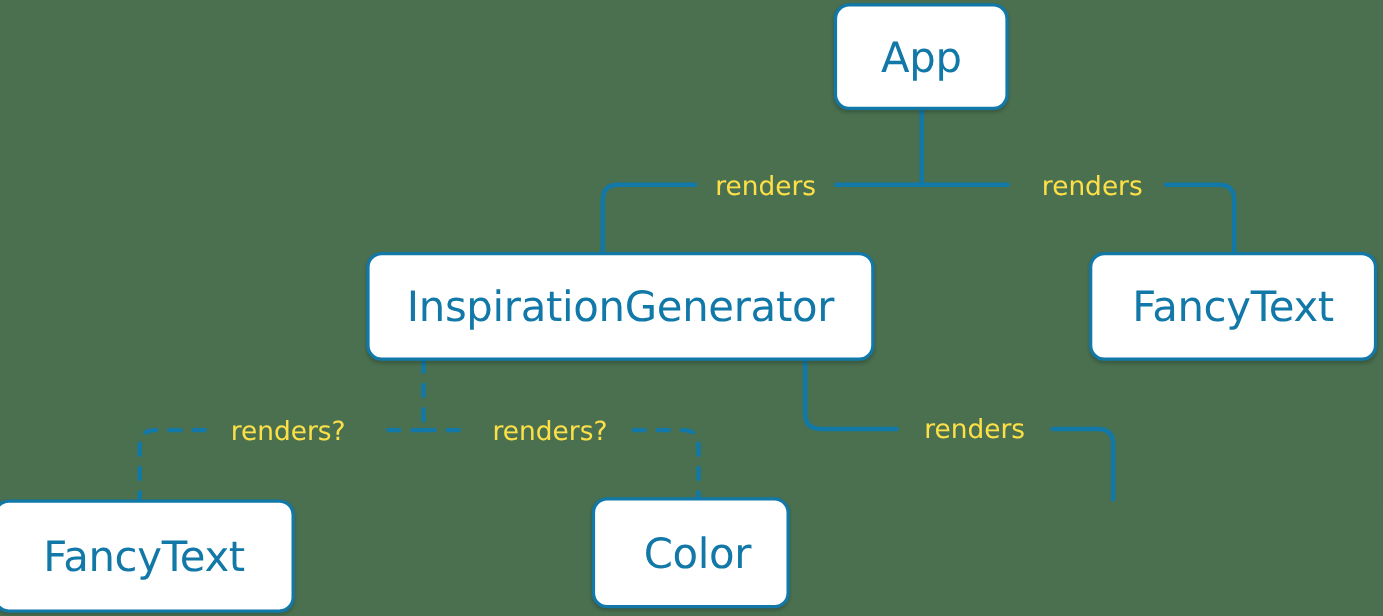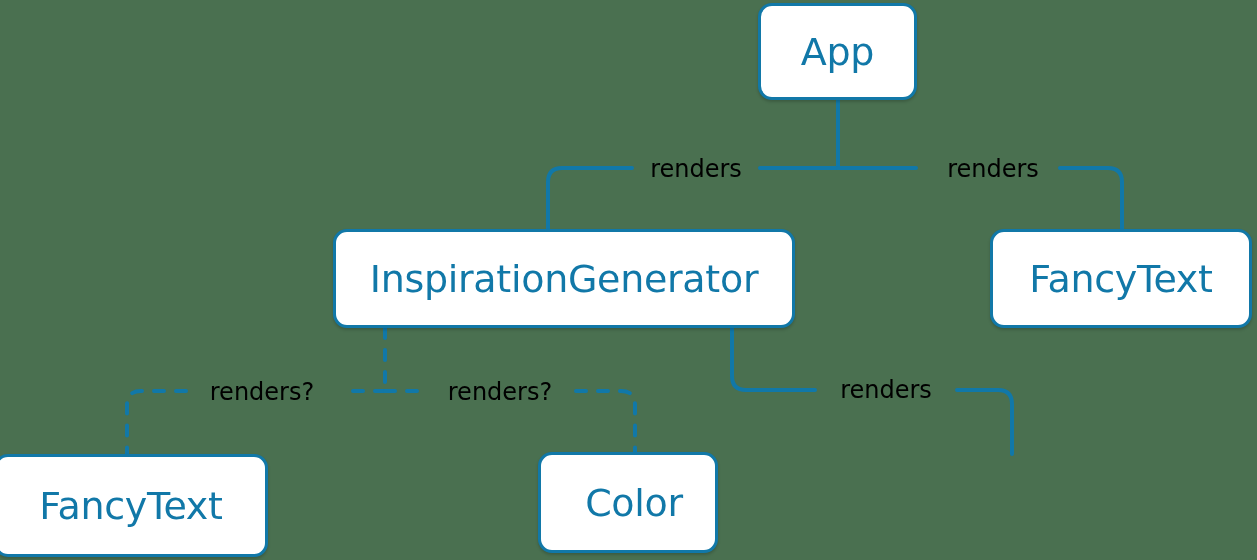--- a/index.html
+++ b/index.html
@@ -37,21 +37,21 @@
     color: #1178a8;
     font-family: "DejaVu Sans", sans-serif;
     font-size: 38px;
     font-weight: 400;
     letter-spacing: -0.3px;
     white-space: nowrap;
     line-height: 1;
   }
   .edge-label {
     position: absolute;
-    color: #000000;
+    color: #fde047;
     font-family: "DejaVu Sans", sans-serif;
     font-size: 24px;
     font-weight: 400;
     white-space: nowrap;
     line-height: 1;
     transform: translate(-50%, -50%);
   }
   
   #node-app          { left: 758px; top: 3px;   width: 159px; height: 97px; }
   #node-inspiration  { left: 333px; top: 229px; width: 462px; height: 99px; }

